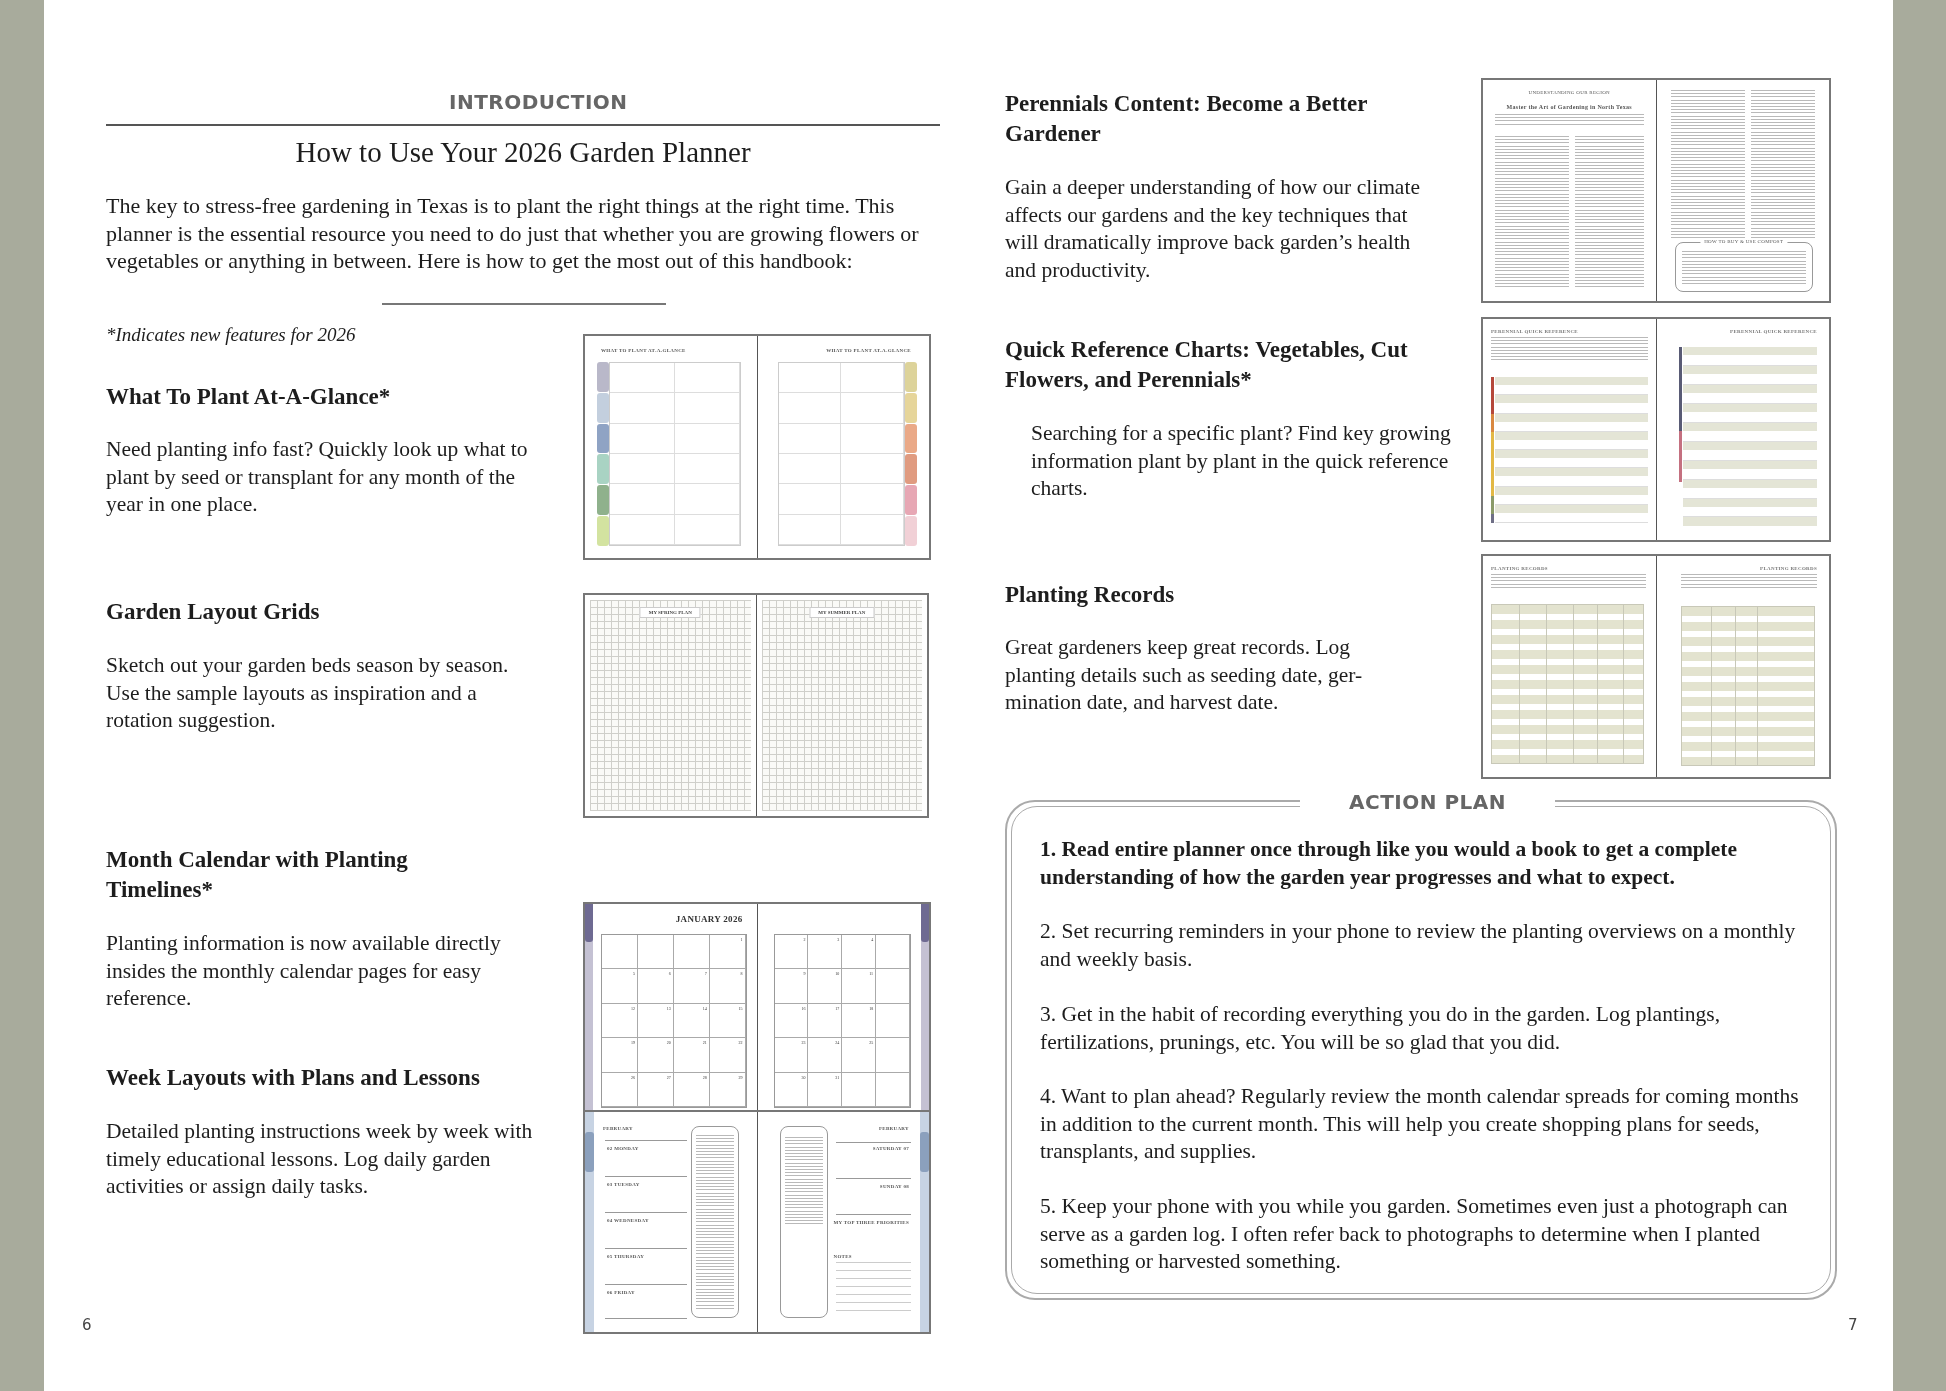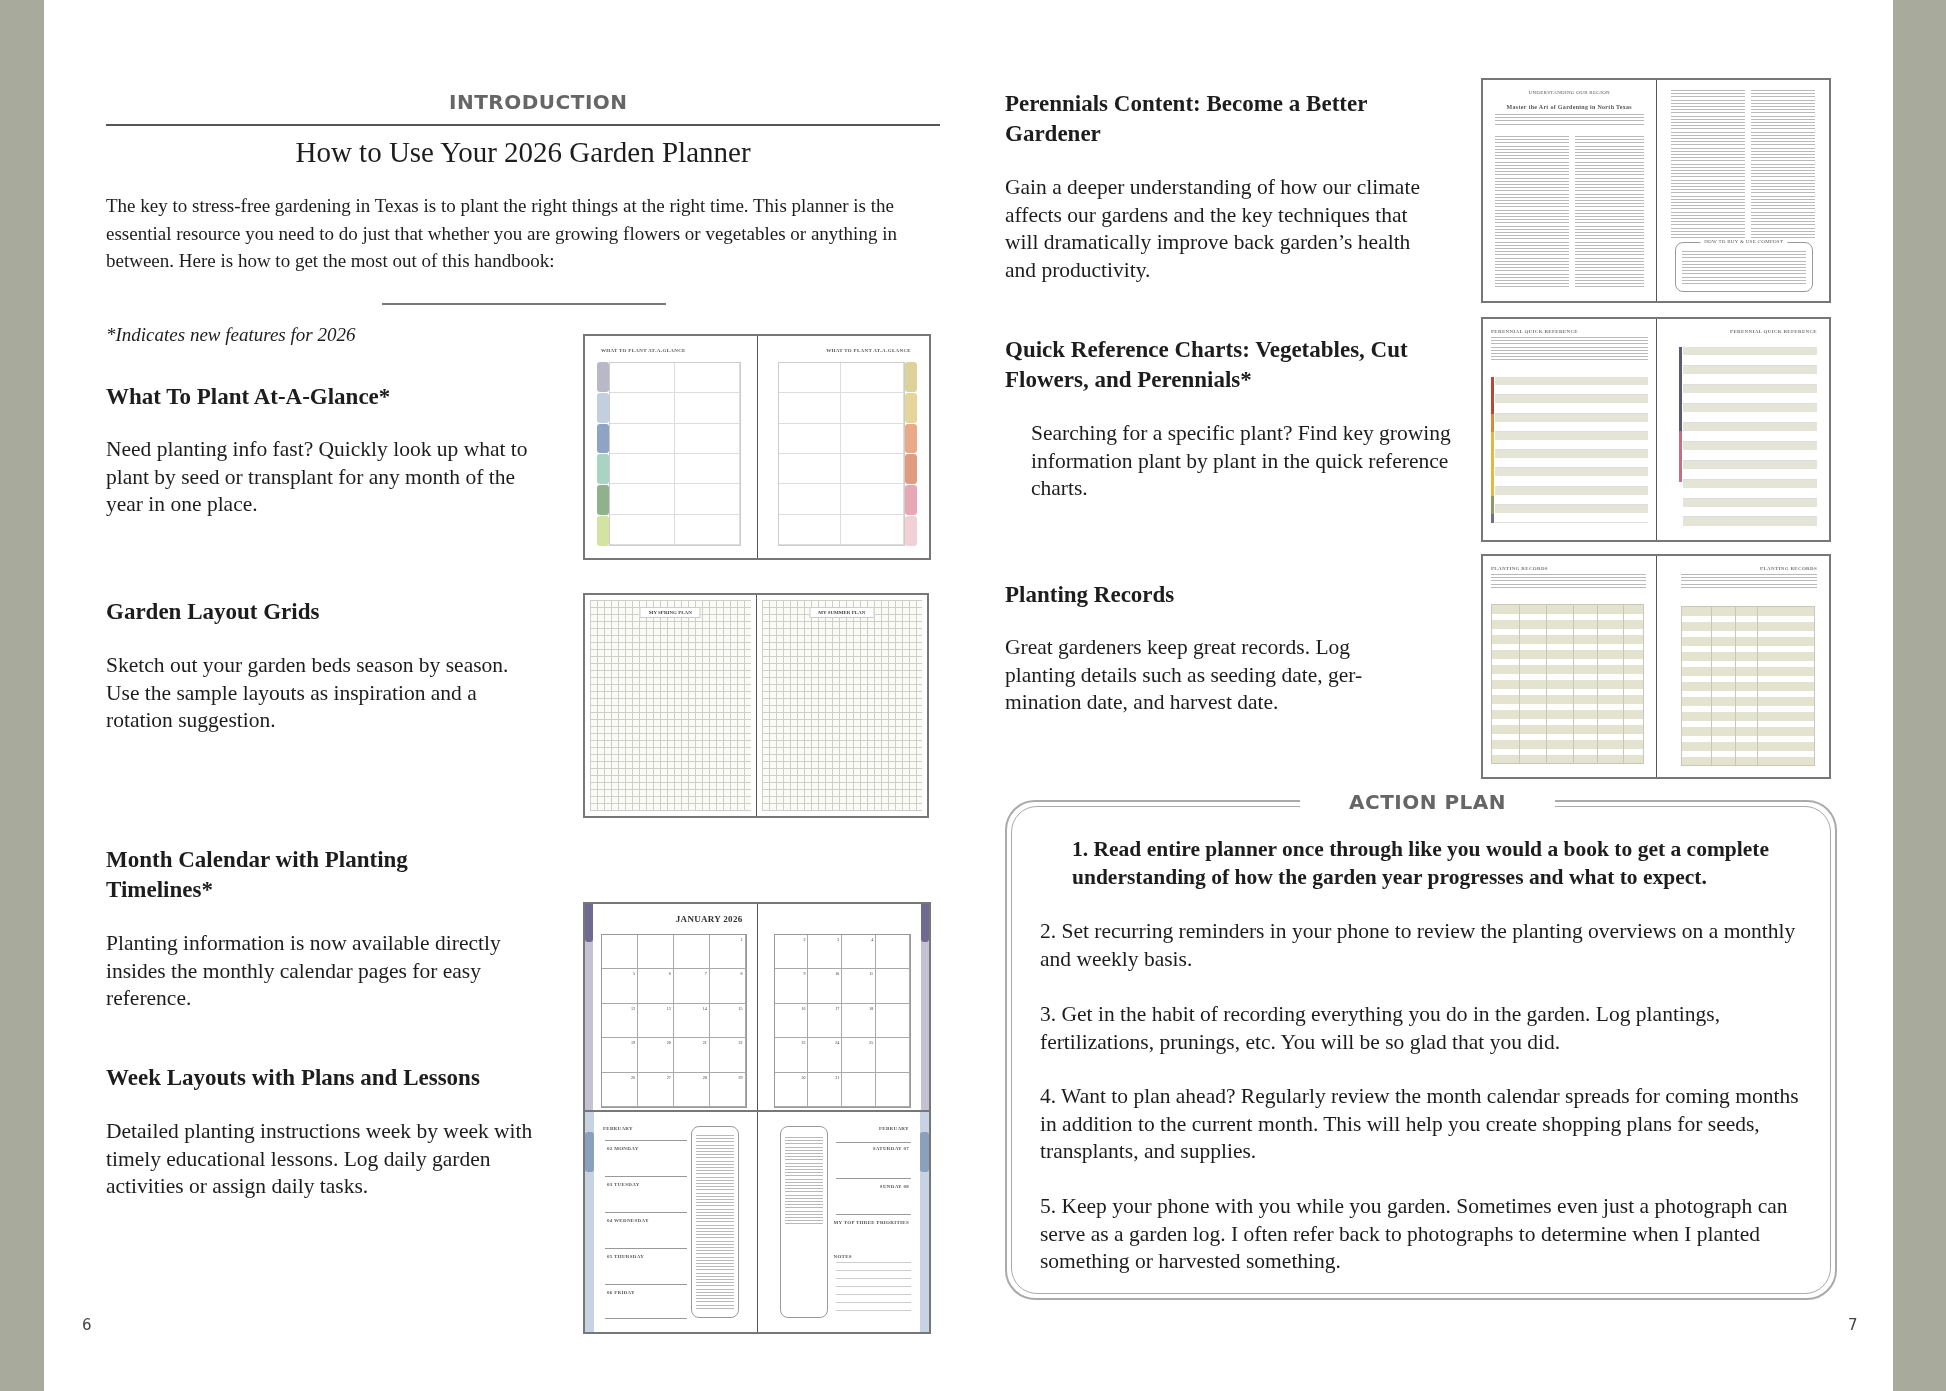--- a/index.html
+++ b/index.html
@@ -10,21 +10,21 @@
   .edge.left { left: 0; width: 44px; }
   .edge.right { left: 1893px; width: 53px; }
 
   .page-num { position: absolute; top: 1316px; font-family: "DejaVu Sans", sans-serif; font-size: 15px; color: #444; }
 
   
   .section-label { position: absolute; font-family: "DejaVu Sans", sans-serif; font-size: 20px; letter-spacing: 0.5px; color: #666; font-weight: bold; }
   .rule { position: absolute; background: #555; }
 
   .title { position: absolute; left: 106px; width: 834px; text-align: center; font-size: 29px; top: 136px; }
-  .intro { position: absolute; left: 106px; top: 192px; width: 834px; font-size: 19px; line-height: 27.5px; }
+  .intro { position: absolute; left: 106px; top: 192px; width: 834px; font-size: 22px; line-height: 27.5px; }
   .note { position: absolute; left: 106px; top: 324px; font-size: 19px; font-style: italic; }
 
   .feat-h { position: absolute; font-size: 23px; font-weight: bold; line-height: 30px; }
   .feat-p { position: absolute; font-size: 21.5px; line-height: 27.5px; }
 
   
   .thumb { position: absolute; border: 2px solid #777; background: #fff; display: flex; }
   .thumb .pg { flex: 1; position: relative; overflow: hidden; }
   .thumb .pg + .pg { border-left: 1.5px solid #555; }
   .mini { position: absolute; font-size: 5px; color: #555; font-weight: bold; letter-spacing: 0.3px; white-space: nowrap; }
@@ -399,19 +399,19 @@
         <div class="col" style="left:40%"></div>
         <div class="col" style="left:57%"></div>
     </div>
   </div>
 </div>
 
 <div class="action-box"></div>
 <div class="action-title-bg"></div>
 <div class="action-title section-label" style="position:absolute;">ACTION PLAN</div>
 
-<div class="action-item bold" style="top:836px;margin-left:32px;">1. Read entire planner once through like you would a book to get a complete understanding of how the garden year progresses and what to expect.</div>
+<div class="action-item bold" style="top:836px;">1. Read entire planner once through like you would a book to get a complete understanding of how the garden year progresses and what to expect.</div>
 <div class="action-item" style="top:918px;">2. Set recurring reminders in your phone to review the planting overviews on a monthly and weekly basis.</div>
 <div class="action-item" style="top:1001px;">3. Get in the habit of recording everything you do in the garden. Log plantings, fertilizations, prunings, etc. You will be so glad that you did.</div>
 <div class="action-item" style="top:1083px;">4. Want to plan ahead? Regularly review the month calendar spreads for coming months in addition to the current month. This will help you create shopping plans for seeds, transplants, and supplies.</div>
 <div class="action-item" style="top:1193px;">5.  Keep your phone with you while you garden. Sometimes even just a photograph can serve as a garden log. I often refer back to photographs to determine when I planted something or harvested something.</div>
 
 <div class="page-num" style="left:1848px;">7</div>
 
 </body></html>

